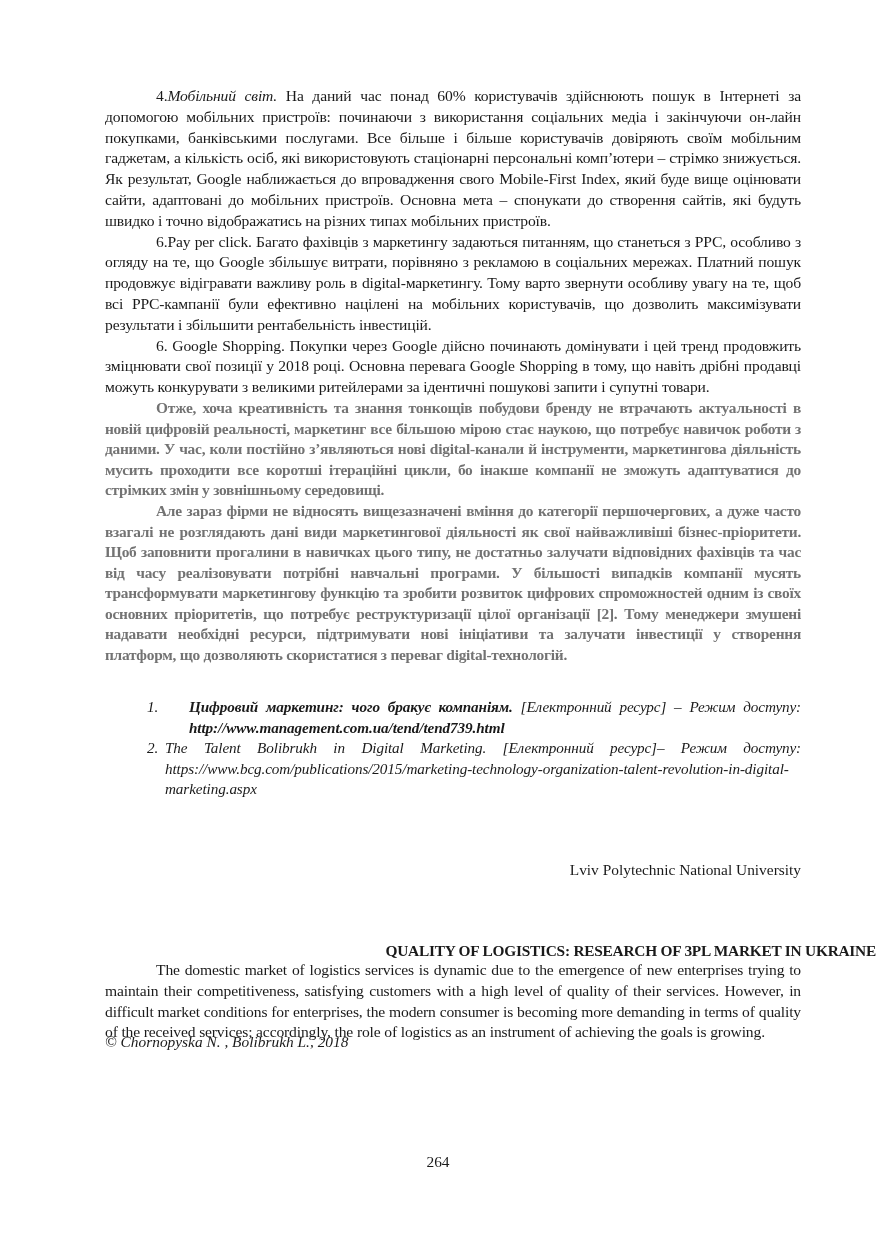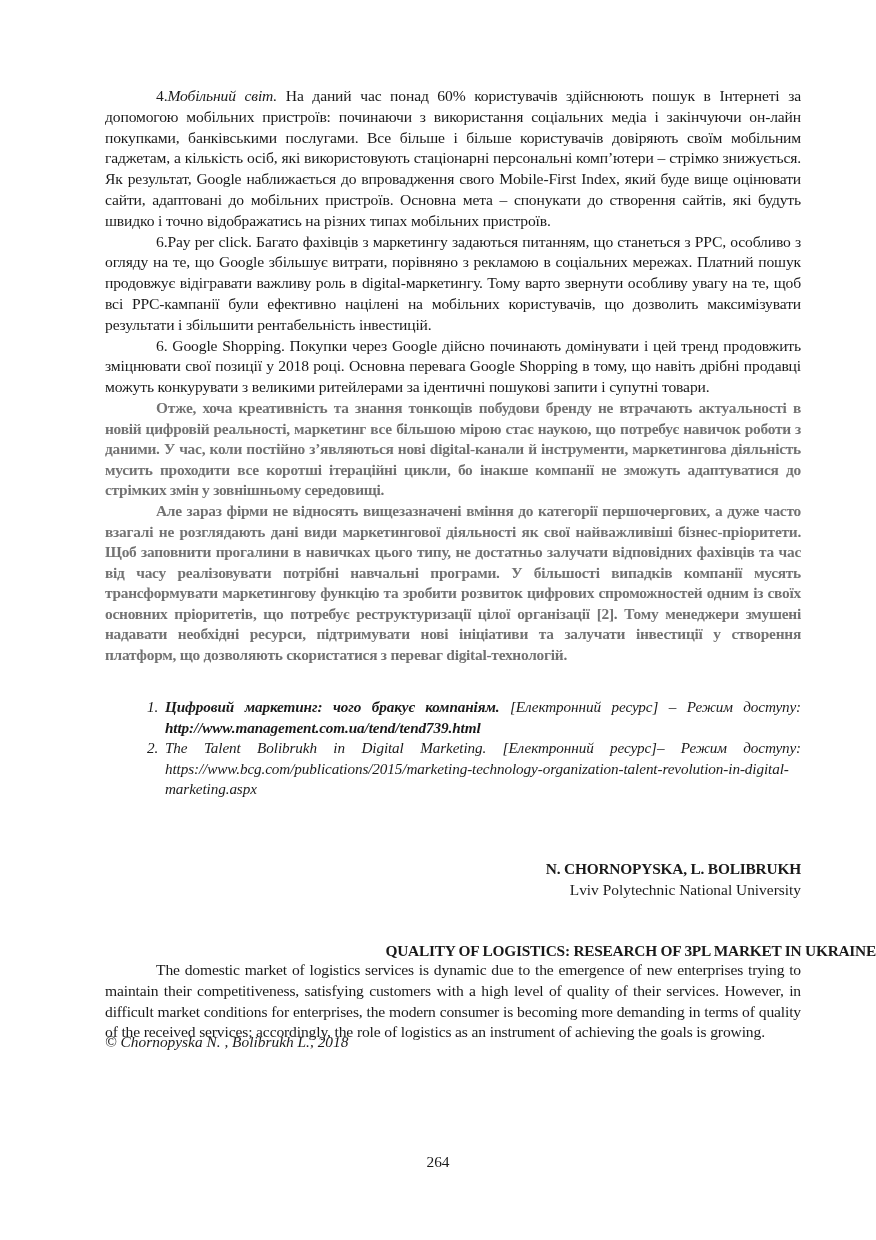--- a/index.html
+++ b/index.html
@@ -56,21 +56,21 @@
       font-size: 15.2px;
       line-height: 20.6px;
       text-align: justify;
       letter-spacing: -0.1px;
     }
     .refs li .num {
       position: absolute;
       left: 4px;
       top: 0;
     }
-    .refs li .bold { font-weight: bold; }
+    .refs li .bold { font-weight: bold; margin-left: 24px; }
     .author-block {
       position: absolute;
       right: 75px;
       top: 859px;
       text-align: right;
     }
     .author-names {
       font-weight: bold;
       font-size: 15.4px;
       line-height: 20px;
@@ -129,21 +129,20 @@
     <span class="num">1.</span>
     <span class="bold">Цифровий маркетинг: чого бракує компаніям.</span><span> [Електронний ресурс] – Режим доступу: </span><span class="bold">http://www.management.com.ua/tend/tend739.html</span>
   </li>
   <li>
     <span class="num">2.</span>
     <span>The Talent Bolibrukh in Digital Marketing.</span><span> [Електронний ресурс]– Режим доступу: </span><span>https://www.bcg.com/publications/2015/marketing-technology-organization-talent-revolution-in-digital-marketing.aspx</span>
   </li>
 </ol>
 
 <div class="author-block">
-  <div class="author-names">N. CHORNOPYSKA,  L. BOLIBRUKH</div>
   <div class="affiliation">Lviv Polytechnic National University</div>
 </div>
 
 <div class="article-title">QUALITY OF LOGISTICS: RESEARCH OF 3PL MARKET IN UKRAINE</div>
 
 <div class="copyright">© Chornopyska N. ,  Bolibrukh L., 2018</div>
 
 <div class="abstract">
   <p class="body-para">The domestic market of logistics services is dynamic due to the emergence of new enterprises trying to maintain their competitiveness, satisfying customers with a high level of quality of their services. However, in difficult market conditions for enterprises, the modern consumer is becoming more demanding in terms of quality of the received services; accordingly, the role of logistics as an instrument of achieving the goals is growing.</p>
 </div>

